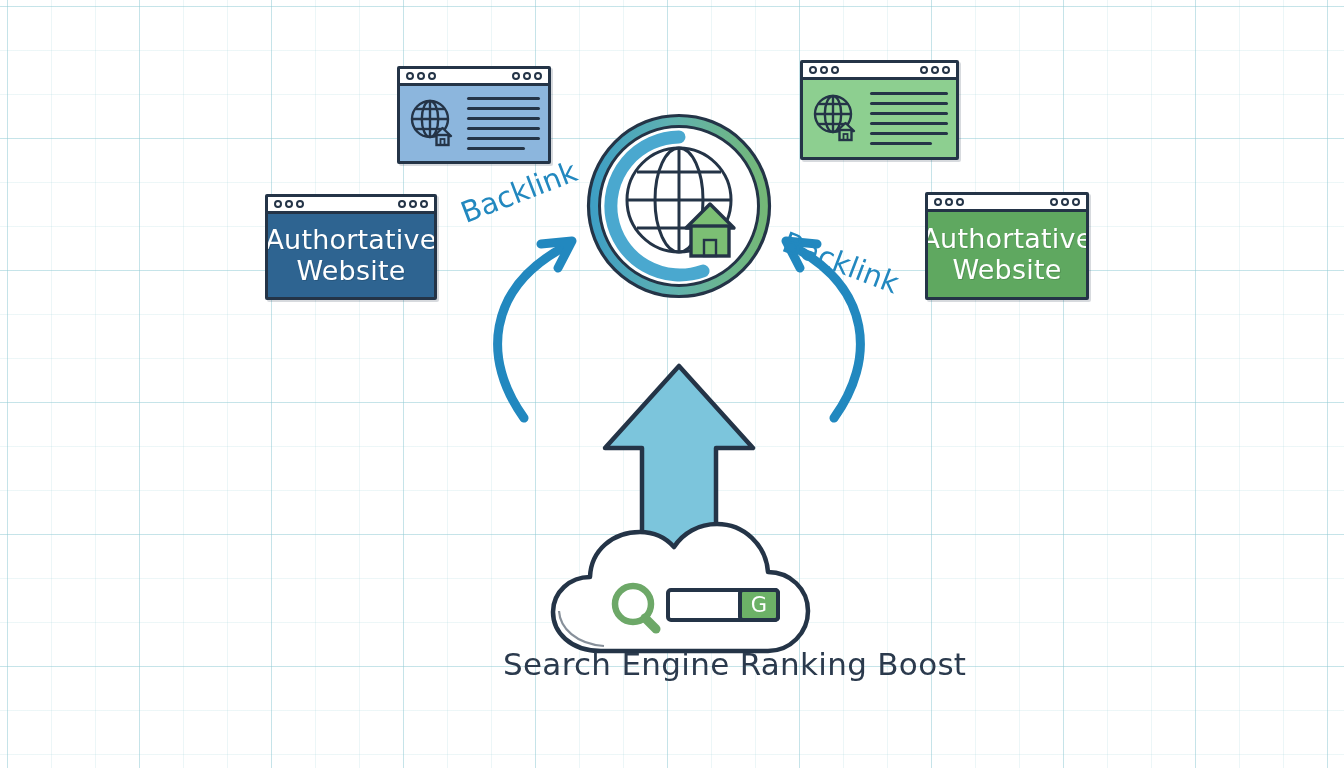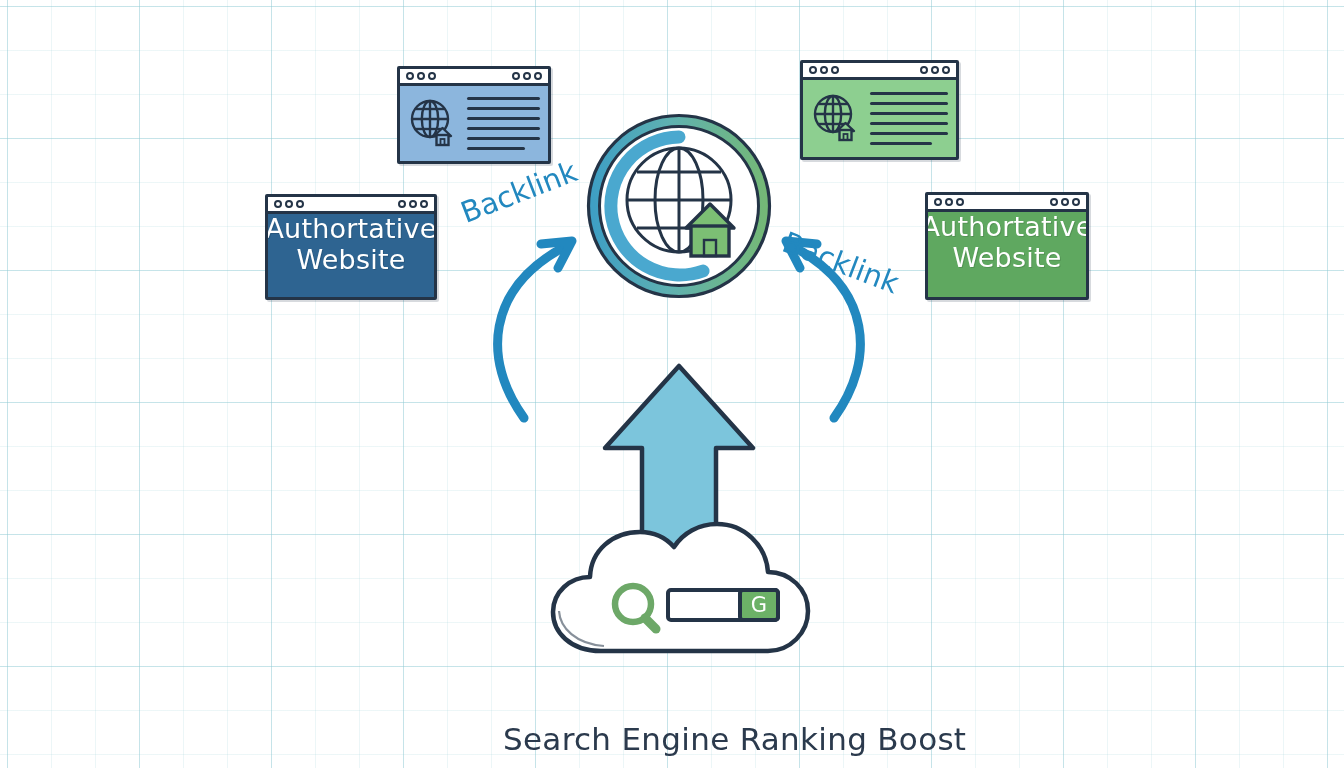--- a/index.html
+++ b/index.html
@@ -57,21 +57,21 @@
     border-radius: 50%;
     border: 2px solid #243447;
     background: #ffffff;
     box-sizing: border-box;
   }
   .win-body {
     position: relative;
     width: 100%;
     height: calc(100% - 17px);
     display: flex;
-    align-items: flex-start;
+    align-items: center;
     justify-content: center;
     overflow: hidden;
   }
 
   .card-label {
     color: #ffffff;
     text-align: center;
     font-size: 27px;
     line-height: 1.14;
     letter-spacing: 0.2px;
@@ -327,15 +327,15 @@
               display:flex; align-items:center; justify-content:center;
               color:#ffffff; font-size:21px; font-family:'DejaVu Sans', sans-serif;">
     <span>G</span>
   </div>
 
   <div class="backlink" style="left:456px; top:198px; transform:rotate(-21deg); transform-origin:left top;">Backlink</div>
 
   <div class="backlink" style="left:790px; top:225px; transform:rotate(21deg); transform-origin:left top;">Backlink</div>
 
 
-  <div class="caption" style="left:503px; top:721px;">Search Engine Ranking Boost</div>
+  <div class="caption" style="left:503px; top:646px;">Search Engine Ranking Boost</div>
 
 </div>
 
 </body></html>

